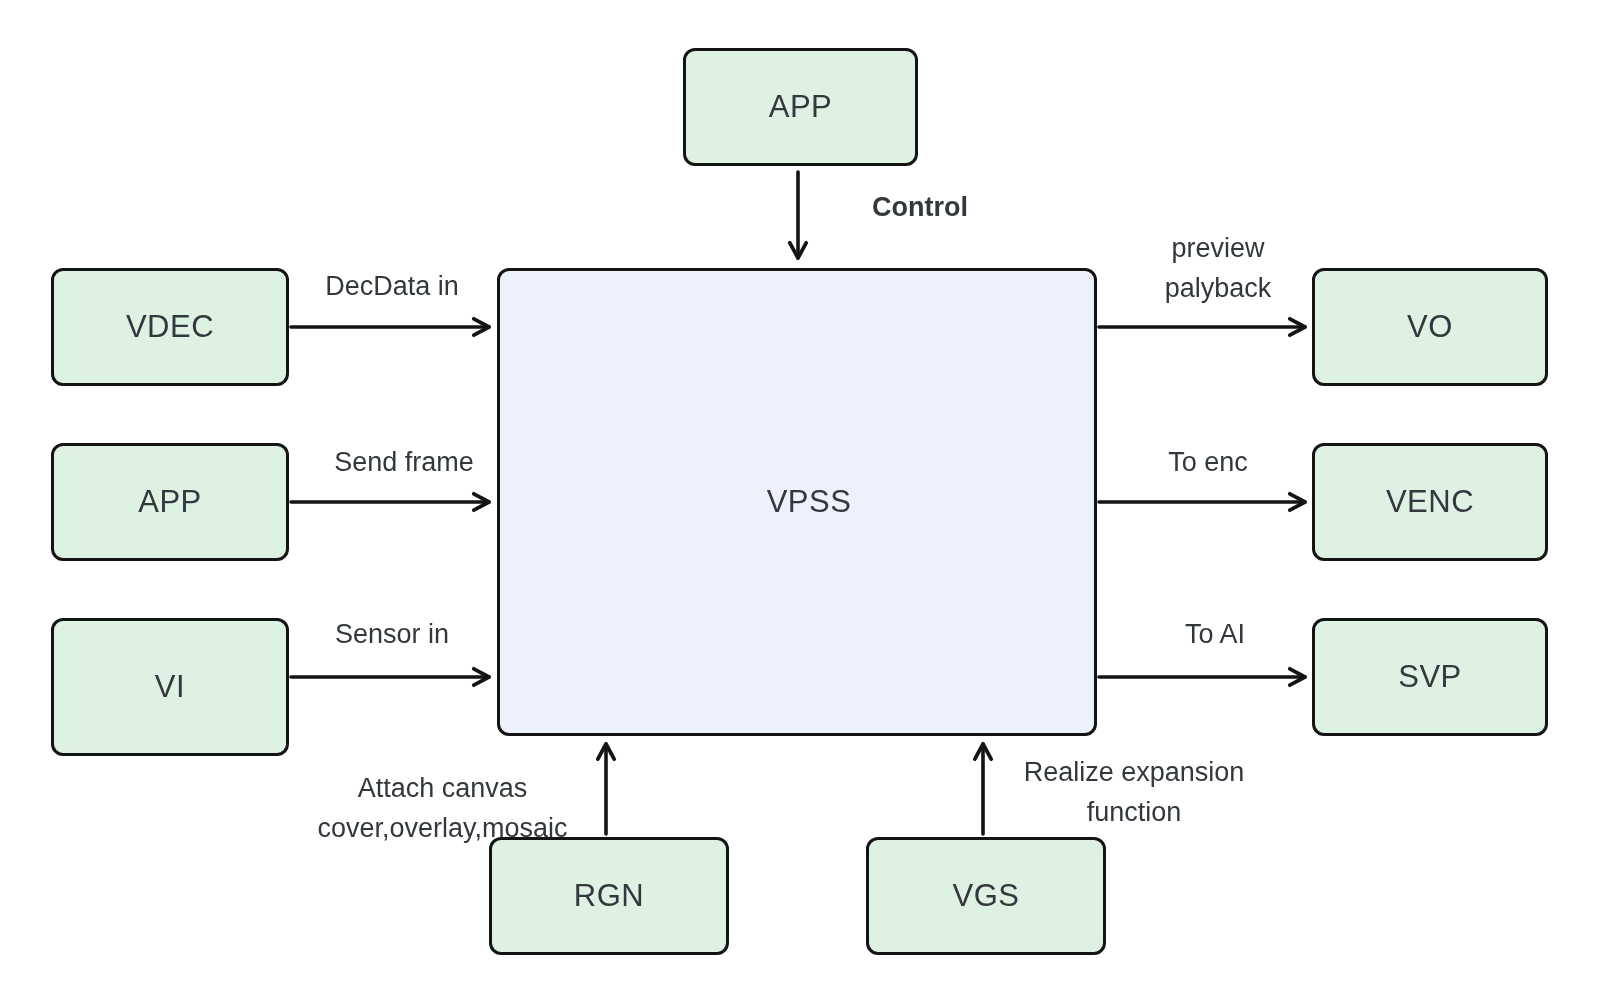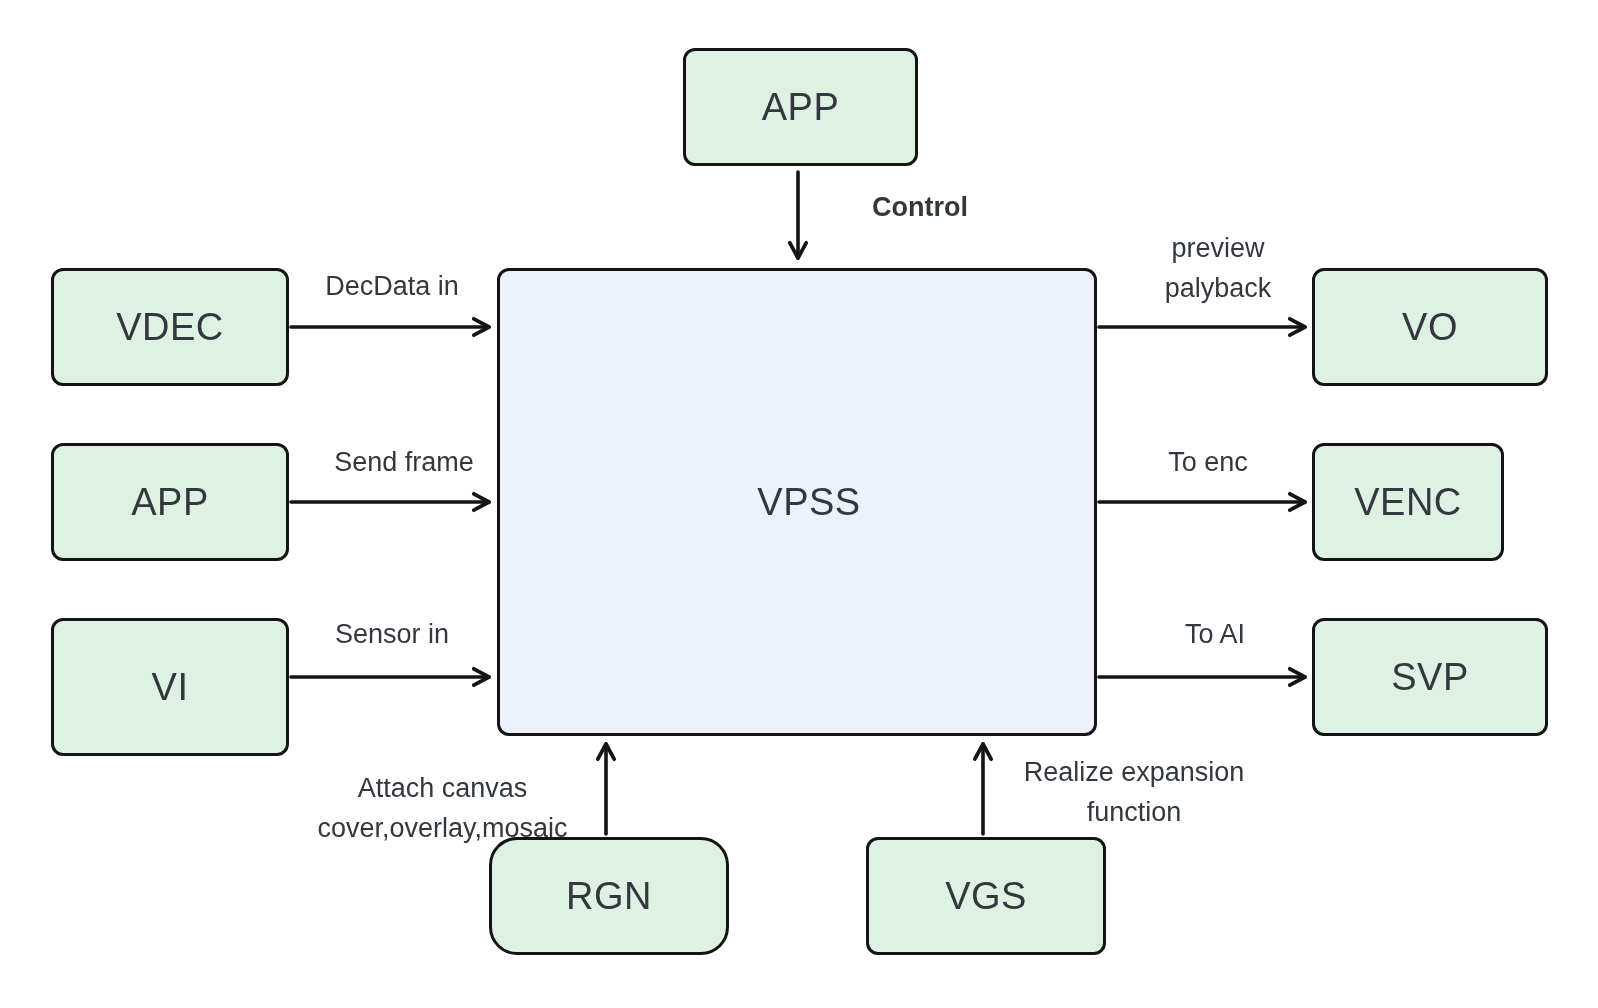--- a/index.html
+++ b/index.html
@@ -35,21 +35,21 @@
   }
   .node {
     position: absolute;
     box-sizing: border-box;
     background: var(--node-fill, #ddf2e3);
     border: 3px solid var(--border-color, #141414);
     border-radius: 12px;
     display: flex;
     align-items: center;
     justify-content: center;
-    font-size: 38px;
+    font-size: 31px;
     letter-spacing: 0.5px;
     color: var(--text-color, #33383e);
   }
   .node--center {
     background: var(--center-fill, #edf1fb);
     padding-left: 24px;
   }
   .edge-label {
     position: absolute;
     font-size: 27px;
@@ -101,29 +101,29 @@
   </div>
 
   <div class="node node--center" style="left:497px; top:268px; width:600px; height:468px;">
     <span>VPSS</span>
   </div>
 
   <div class="node" style="left:1312px; top:268px; width:236px; height:118px;">
     <span>VO</span>
   </div>
 
-  <div class="node" style="left:1312px; top:443px; width:192px; height:118px;">
+  <div class="node" style="left:1312px; top:443px; width:236px; height:118px;">
     <span>VENC</span>
   </div>
 
   <div class="node" style="left:1312px; top:618px; width:236px; height:118px;">
     <span>SVP</span>
   </div>
 
-  <div class="node" style="left:489px; top:837px; width:240px; height:118px;border-radius:28px;">
+  <div class="node" style="left:489px; top:837px; width:240px; height:118px;">
     <span>RGN</span>
   </div>
 
   <div class="node" style="left:866px; top:837px; width:240px; height:118px;text-align:center;">
     <span>VGS</span>
   </div>
 
   <div class="edge-label edge-label--left" style="left:872px; top:187px;font-weight:bold;">Control</div>
 
   <div class="edge-label" style="left:287px; top:266px; width:210px;">DecData in</div>

